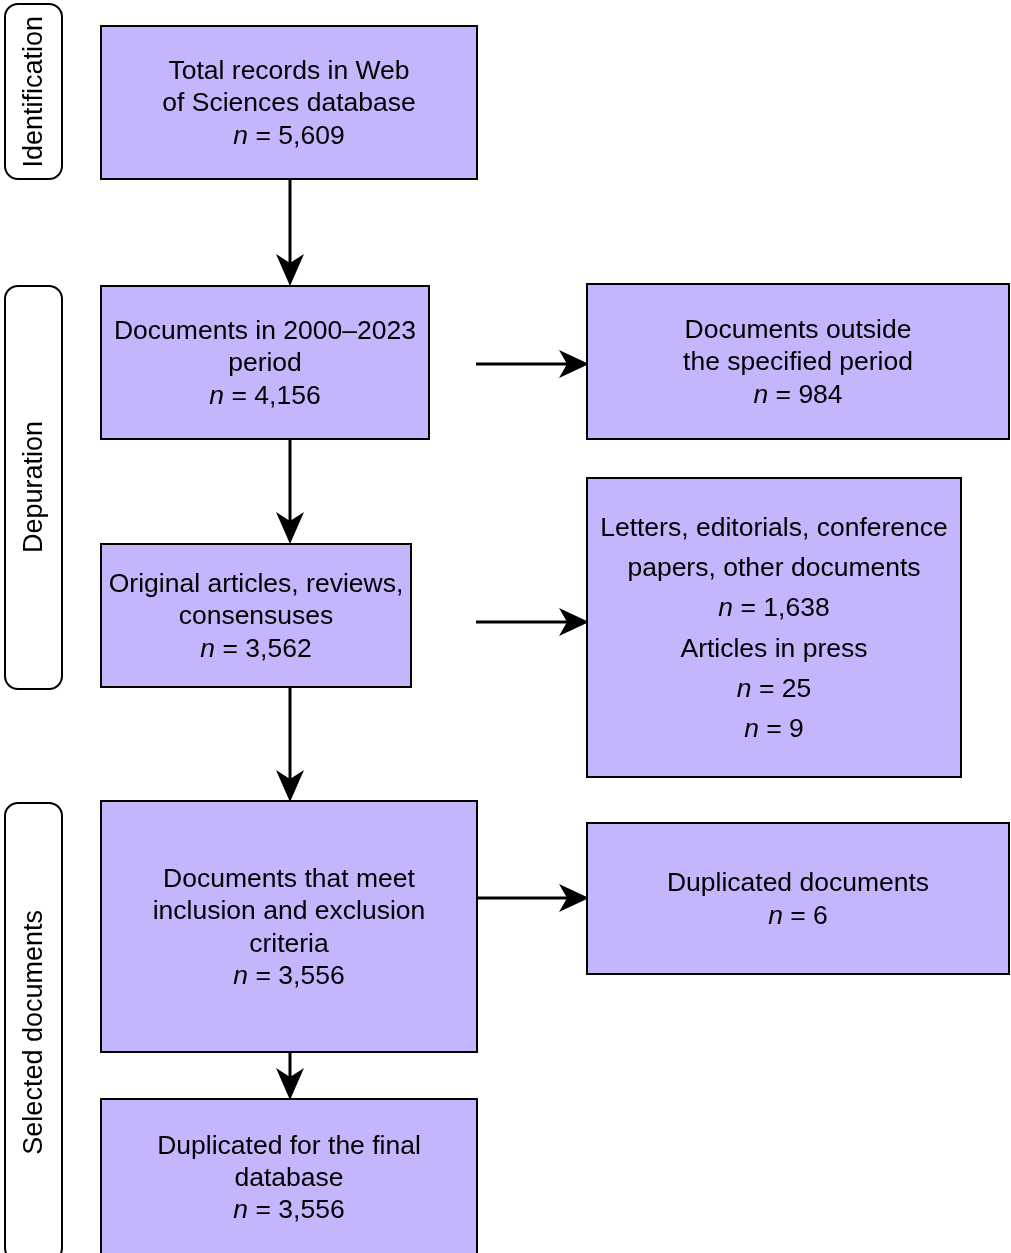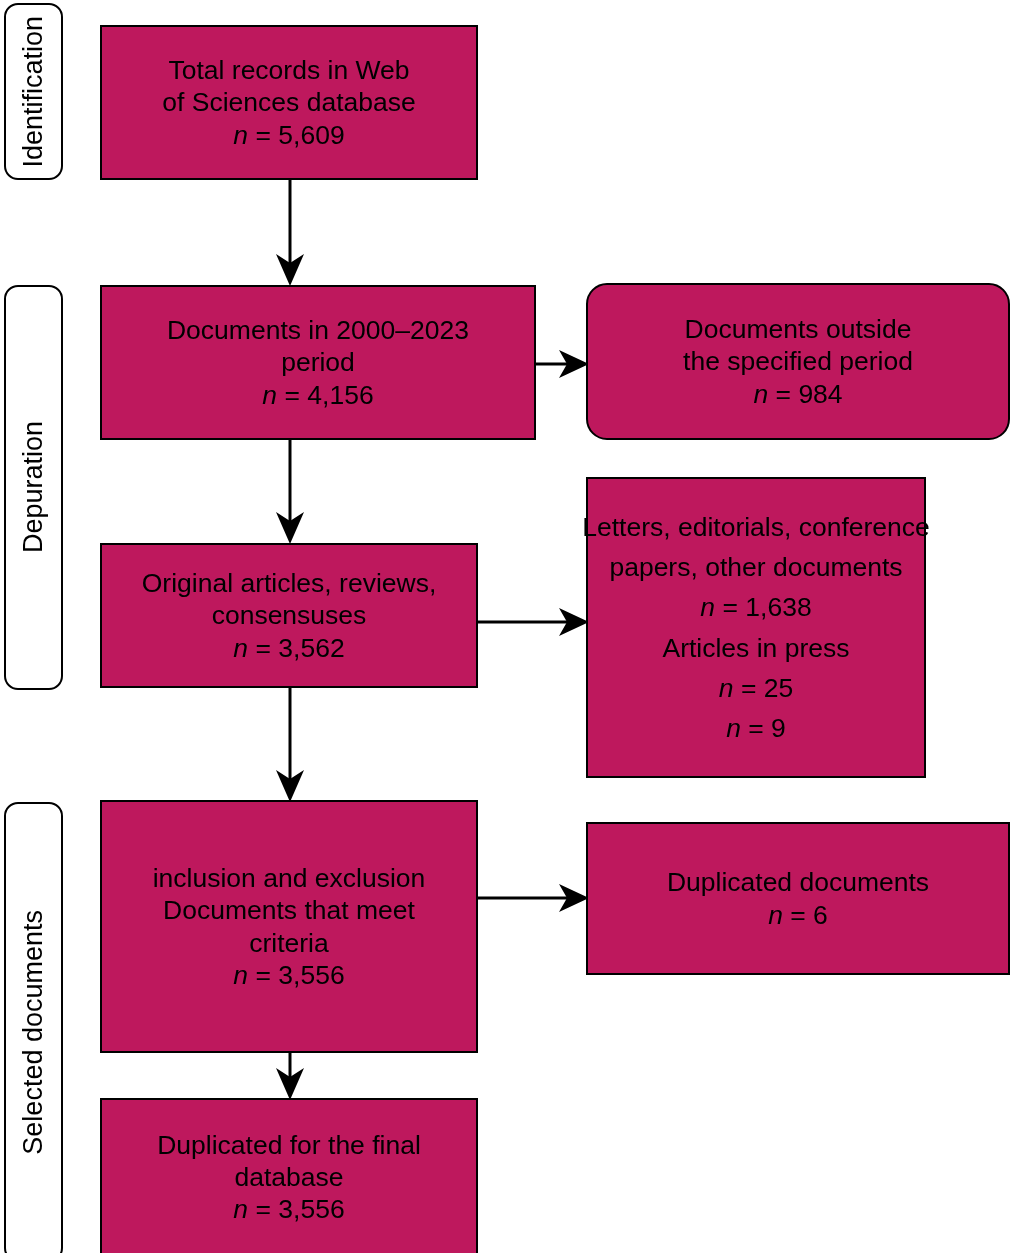--- a/index.html
+++ b/index.html
@@ -37,21 +37,21 @@
     line-height: 1;
     letter-spacing: 0px;
     white-space: nowrap;
     color: #000000;
   }
   
   .node-box {
     position: absolute;
     box-sizing: border-box;
     border: 2.5px solid #000000;
-    background: #be185d;
+    background: #c4b5fd;
     display: flex;
     flex-direction: column;
     align-items: center;
     justify-content: center;
     text-align: center;
     padding: 4px 10px;
   }
   .node-line {
     font-size: 26.5px;
     line-height: 1.21;
@@ -140,51 +140,51 @@
   <div class="node-box" style="left:100px; top:25px; width:378px; height:155px;">
     <div class="node-line">Total records in Web</div>
     <div class="node-line">of Sciences database</div>
     <div class="node-line">
       <span class="nvar">n</span>
       <span>=</span>
       <span>5,609</span>
     </div>
   </div>
 
-  <div class="node-box" style="left:100px; top:285px; width:436px; height:155px;">
+  <div class="node-box" style="left:100px; top:285px; width:330px; height:155px;">
     <div class="node-line">Documents in 2000–2023</div>
     <div class="node-line">period</div>
     <div class="node-line">
       <span class="nvar">n</span>
       <span>=</span>
       <span>4,156</span>
     </div>
   </div>
 
-  <div class="node-box" style="left:586px; top:283px; width:424px; height:157px;border-radius:21px;">
+  <div class="node-box" style="left:586px; top:283px; width:424px; height:157px;">
     <div class="node-line">Documents outside</div>
     <div class="node-line">the specified period</div>
     <div class="node-line">
       <span class="nvar">n</span>
       <span>=</span>
       <span>984</span>
     </div>
   </div>
 
-  <div class="node-box" style="left:100px; top:543px; width:378px; height:145px;">
+  <div class="node-box" style="left:100px; top:543px; width:312px; height:145px;">
     <div class="node-line">Original articles, reviews,</div>
     <div class="node-line">consensuses</div>
     <div class="node-line">
       <span class="nvar">n</span>
       <span>=</span>
       <span>3,562</span>
     </div>
   </div>
 
-  <div class="node-box" style="left:586px; top:477px; width:340px; height:301px;gap:8px;">
+  <div class="node-box" style="left:586px; top:477px; width:376px; height:301px;gap:8px;">
     <div class="node-line">Letters, editorials, conference</div>
     <div class="node-line">papers, other documents</div>
     <div class="node-line">
       <span class="nvar">n</span>
       <span>=</span>
       <span>1,638</span>
     </div>
     <div class="node-line">Articles in press</div>
     <div class="node-line">
       <span class="nvar">n</span>
@@ -192,22 +192,22 @@
       <span>25</span>
     </div>
     <div class="node-line">
       <span class="nvar">n</span>
       <span>=</span>
       <span>9</span>
     </div>
   </div>
 
   <div class="node-box" style="left:100px; top:800px; width:378px; height:253px;">
+    <div class="node-line">Documents that meet</div>
     <div class="node-line">inclusion and exclusion</div>
-    <div class="node-line">Documents that meet</div>
     <div class="node-line">criteria</div>
     <div class="node-line">
       <span class="nvar">n</span>
       <span>=</span>
       <span>3,556</span>
     </div>
   </div>
 
   <div class="node-box" style="left:586px; top:822px; width:424px; height:153px;">
     <div class="node-line">Duplicated documents</div>

